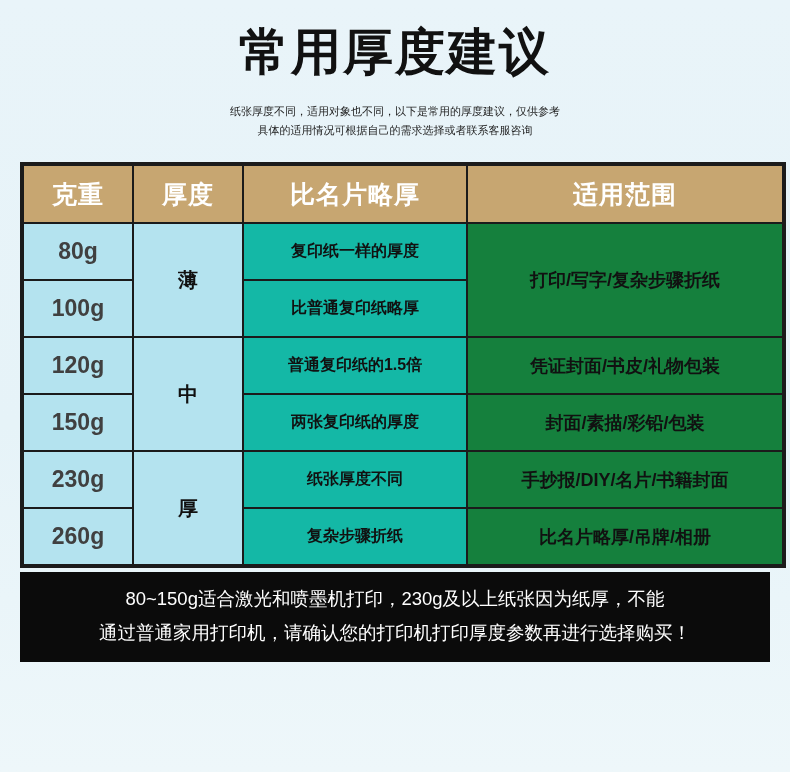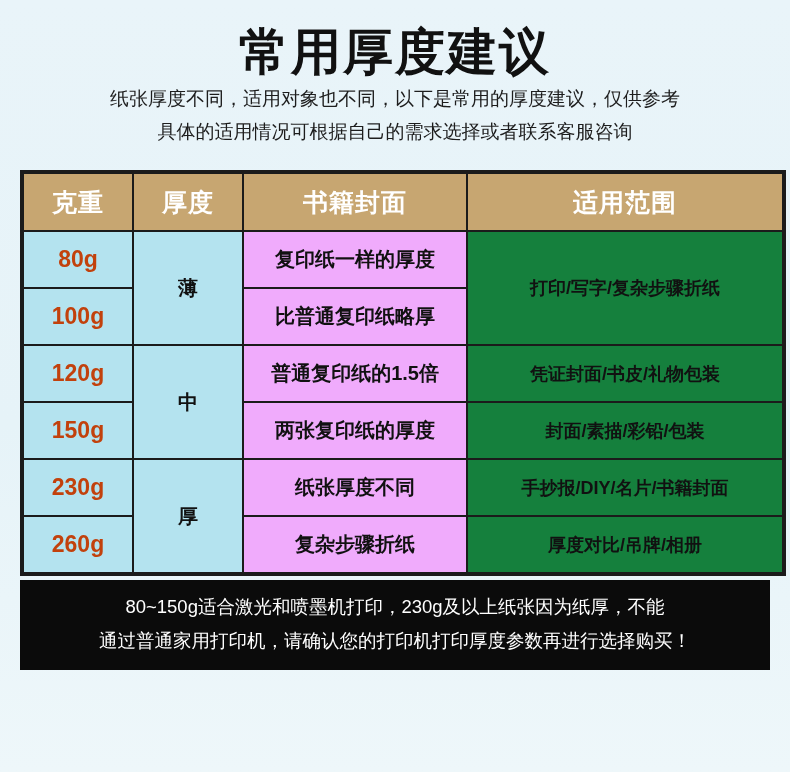--- a/index.html
+++ b/index.html
@@ -23,23 +23,23 @@
   }
   .title {
     font-size: 50px;
     font-weight: bold;
     letter-spacing: 2px;
     color: #111;
     line-height: 1.15;
     margin: 0;
   }
   .subtitle-wrap {
-    margin-top: 0;
+    margin-top: 20px;
     color: #1d1d1d;
-    font-size: 19px;
+    font-size: 11px;
     line-height: 1.75;
   }
   .subtitle-line { display: block; }
 
   
   .table-wrap {
     margin: 22px 4px 0 20px;
     border: 2px solid #1b1b1b;
     background: #ffffff;
   }
@@ -66,32 +66,32 @@
     font-weight: bold;
     font-size: 25px;
     height: 58px;
     letter-spacing: 1px;
   }
 
   td.weight {
     background: #b4e3ef;
     font-size: 23px;
     font-weight: bold;
-    color: #c2410c;
+    color: #404040;
     height: 57px;
   }
   td.thickness {
     background: #b4e3ef;
     font-size: 20px;
     font-weight: bold;
     color: #111;
   }
   td.compare {
-    background: #f0abfc;
-    font-size: 20px;
+    background: #14b8a6;
+    font-size: 16px;
     color: #111;
     font-weight: bold;
   }
   td.usage {
     background: #15803d;
     font-size: 18px;
     color: #111;
     font-weight: bold;
   }
 
@@ -126,21 +126,21 @@
       <colgroup>
         <col class="c1">
           <col class="c2">
           <col class="c3">
           <col class="c4">
       </colgroup>
       <thead>
         <tr>
           <td>克重</td>
           <td>厚度</td>
-          <td>书籍封面</td>
+          <td>比名片略厚</td>
           <td>适用范围</td>
         </tr>
       </thead>
       <tbody>
         <tr>
           <td class="weight">80g</td>
           <td class="thickness" rowspan="2">薄</td>
           <td class="compare">复印纸一样的厚度</td>
           <td class="usage" rowspan="2">打印/写字/复杂步骤折纸</td>
         </tr>
@@ -161,21 +161,21 @@
         </tr>
         <tr>
           <td class="weight">230g</td>
           <td class="thickness" rowspan="2">厚</td>
           <td class="compare">纸张厚度不同</td>
           <td class="usage">手抄报/DIY/名片/书籍封面</td>
         </tr>
         <tr>
           <td class="weight">260g</td>
           <td class="compare">复杂步骤折纸</td>
-          <td class="usage">厚度对比/吊牌/相册</td>
+          <td class="usage">比名片略厚/吊牌/相册</td>
         </tr>
       </tbody>
     </table>
   </div>
 
   <div class="note">
     <span class="note-line">80~150g适合激光和喷墨机打印，230g及以上纸张因为纸厚，不能</span>
     <span class="note-line">通过普通家用打印机，请确认您的打印机打印厚度参数再进行选择购买！</span>
   </div>
 

